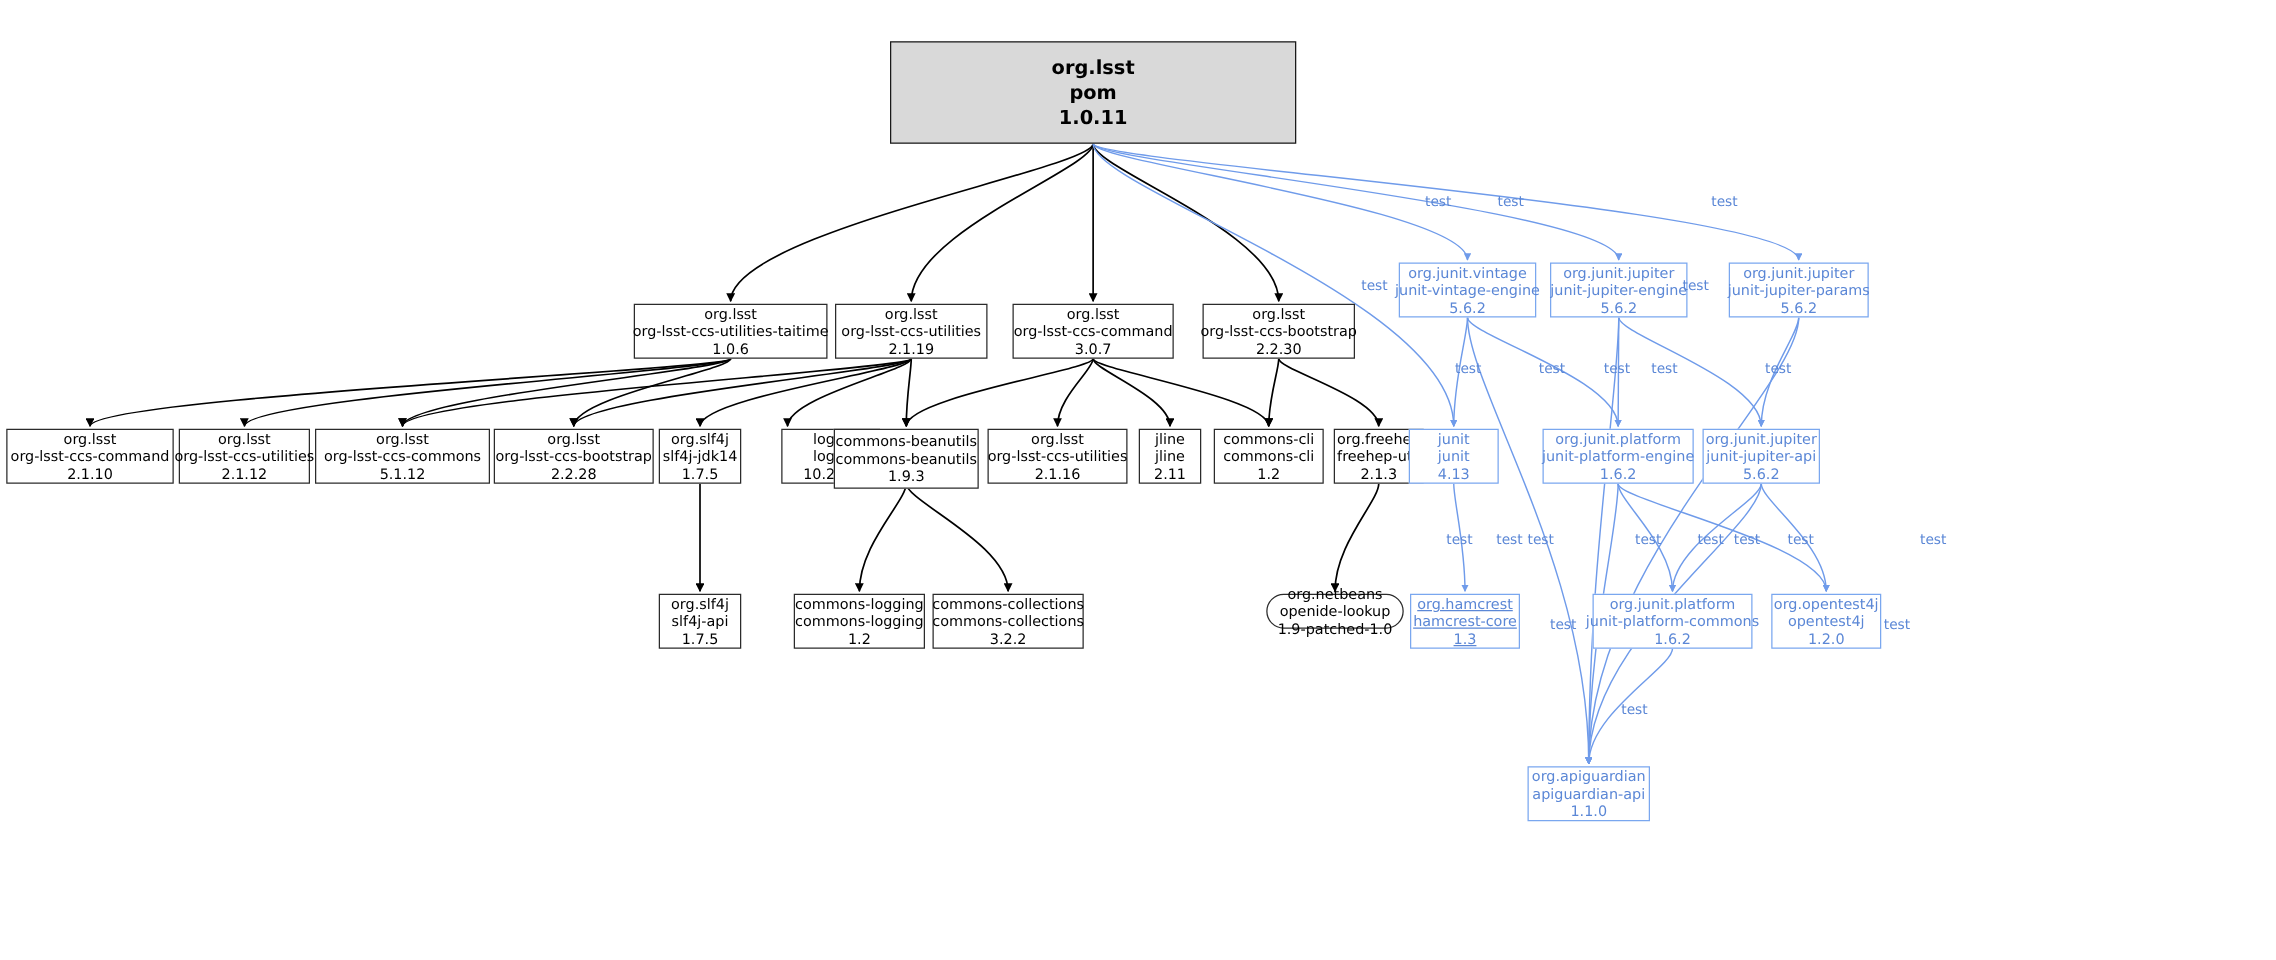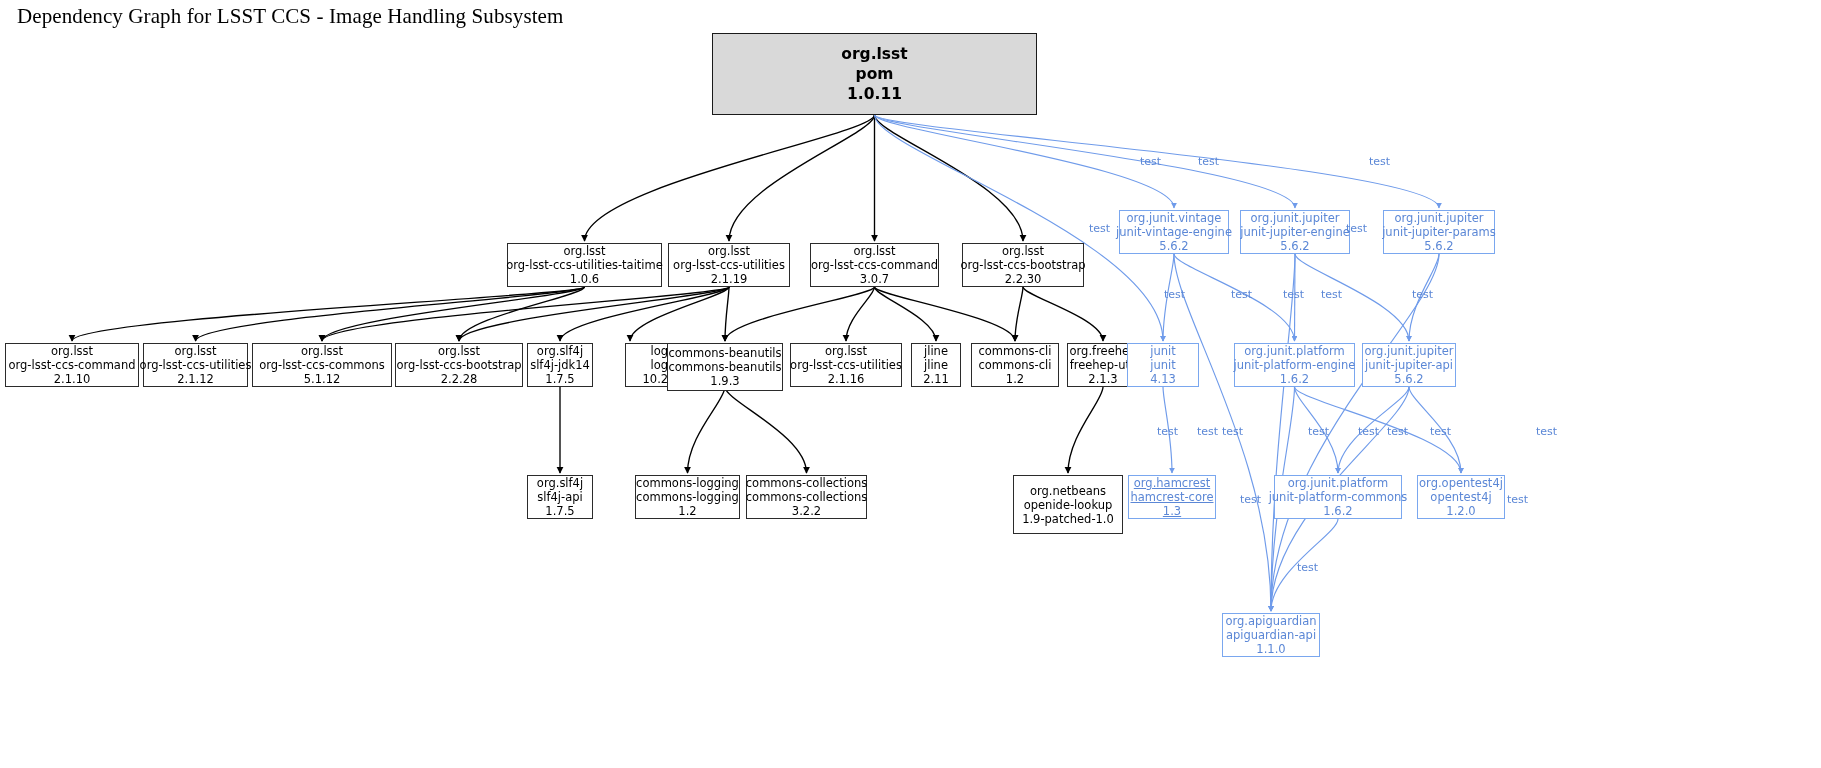--- a/index.html
+++ b/index.html
@@ -70,21 +70,20 @@
     font-size: 11px;
     color: #5b87d6;
     white-space: nowrap;
   }
 </style>
 </head>
 <body>
 
 <div id="canvas">
 
-  <div id="graph-title">Dependency Graph for LSST CCS - Image Handling Subsystem</div>
 
   <svg id="edge-layer" viewBox="0 0 1821 768" xmlns="http://www.w3.org/2000/svg">
     <defs>
       <marker id="arrow-black" viewBox="0 0 10 10" refX="9" refY="5" markerWidth="5.2" markerHeight="5.2" orient="auto-start-reverse">
         <path d="M 0 0 L 10 5 L 0 10 z" fill="#000000"></path>
       </marker>
       <marker id="arrow-blue" viewBox="0 0 10 10" refX="9" refY="5" markerWidth="5.2" markerHeight="5.2" orient="auto-start-reverse">
         <path d="M 0 0 L 10 5 L 0 10 z" fill="#6f9bea"></path>
       </marker>
     </defs>
@@ -254,21 +253,21 @@
       <div class="node" style="left: 635px; top: 475px; width: 105px; height: 44px;">
         <span class="ln">commons-logging</span>
         <span class="ln">commons-logging</span>
         <span class="ln">1.2</span>
       </div>
       <div class="node" style="left: 746px; top: 475px; width: 121px; height: 44px;">
         <span class="ln">commons-collections</span>
         <span class="ln">commons-collections</span>
         <span class="ln">3.2.2</span>
       </div>
-      <div class="node" style="left: 1013px; top: 475px; width: 110px; height: 59px;">
+      <div class="node" style="left: 1013px; top: 475px; width: 110px; height: 28px; border-radius: 19px;">
         <span class="ln">org.netbeans</span>
         <span class="ln">openide-lookup</span>
         <span class="ln">1.9-patched-1.0</span>
       </div>
       <div class="node test" style="left: 1128px; top: 475px; width: 88px; height: 44px; text-decoration: underline;">
         <span class="ln">org.hamcrest</span>
         <span class="ln">hamcrest-core</span>
         <span class="ln">1.3</span>
       </div>
       <div class="node test" style="left: 1274px; top: 475px; width: 128px; height: 44px;">

